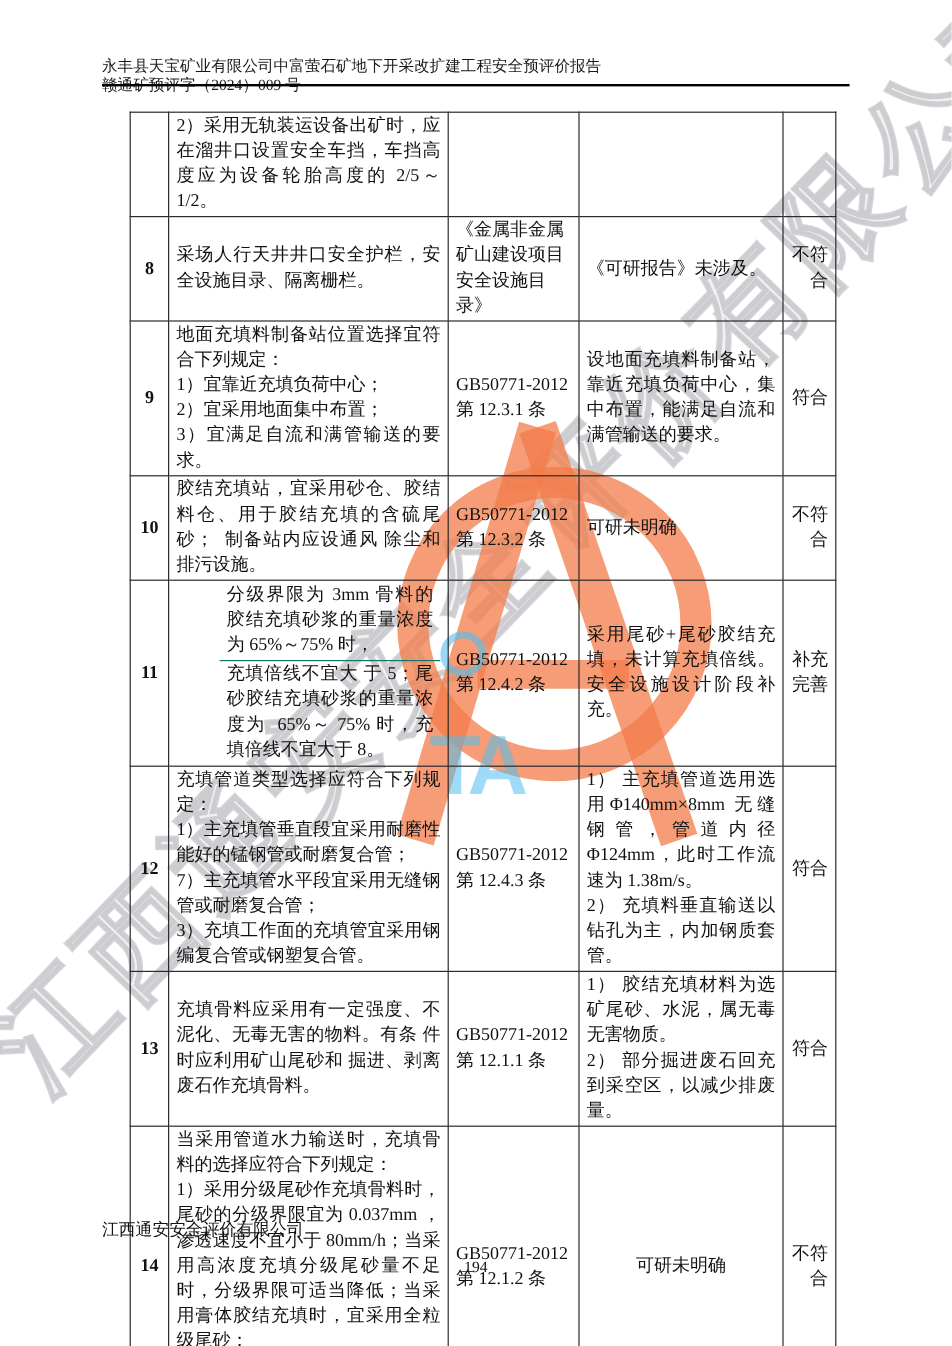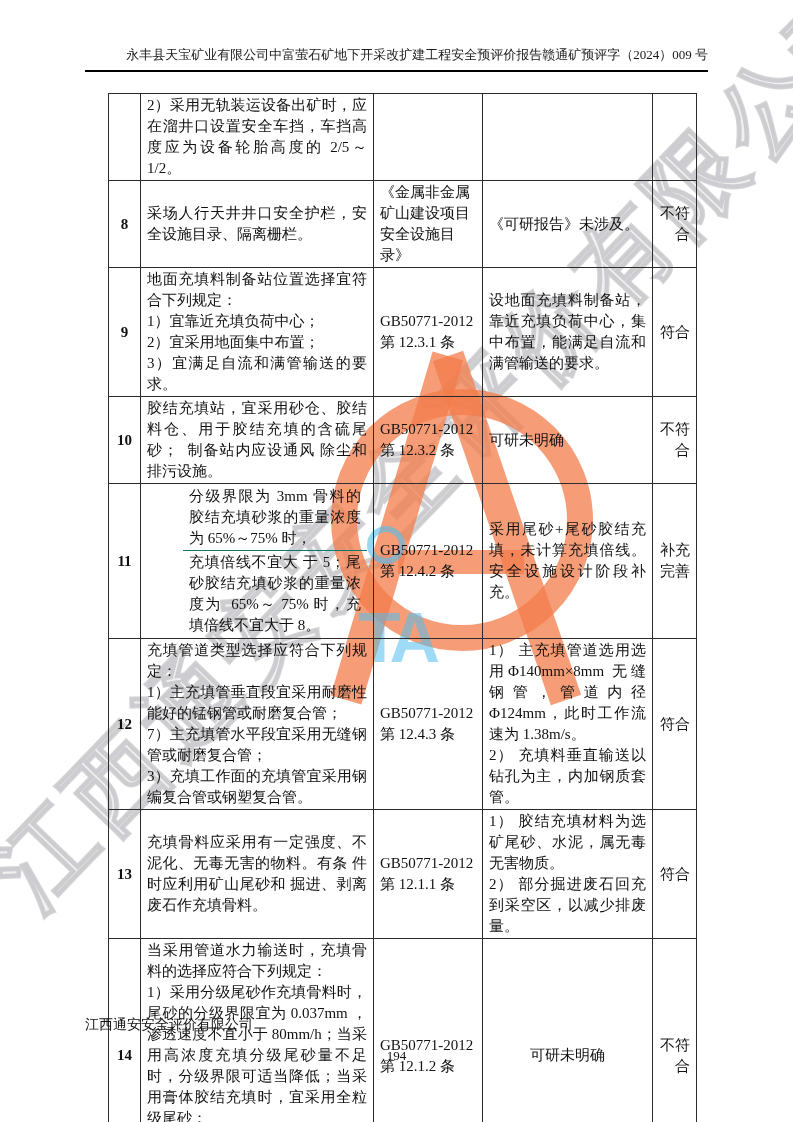--- a/index.html
+++ b/index.html
@@ -22,21 +22,21 @@
   }
   .wm-red{
     position:absolute;left:250px;top:704px;font-size:82px;letter-spacing:36px;
     font-weight:bold;color:rgba(226,70,70,0.48);white-space:nowrap;
   }
   .wm-svg{position:absolute;left:0;top:0;}
 
   
   .header{
     position:absolute;left:85px;right:85px;top:47px;display:flex;
-    justify-content:flex-end;font-size:13px;line-height:16px;color:#1a1a1a;
+    justify-content:flex-end;font-size:13px;line-height:16px;color:#1a1a1a;flex-direction:column;
   }
   .header-rule{
     position:absolute;left:85px;right:85px;top:70px;height:0;
     border-top:2px solid #000;
   }
   .footer-company{position:absolute;left:85px;top:1016px;font-size:14px;}
   .footer-page{position:absolute;left:0;right:0;top:1048px;text-align:center;font-size:13px;}
 
   
   table.doc-table{

